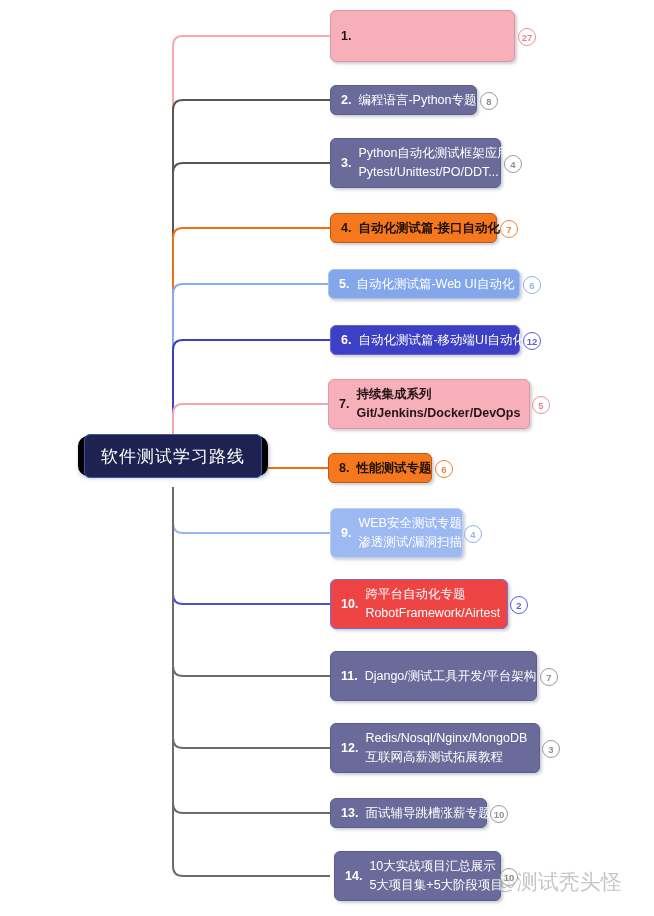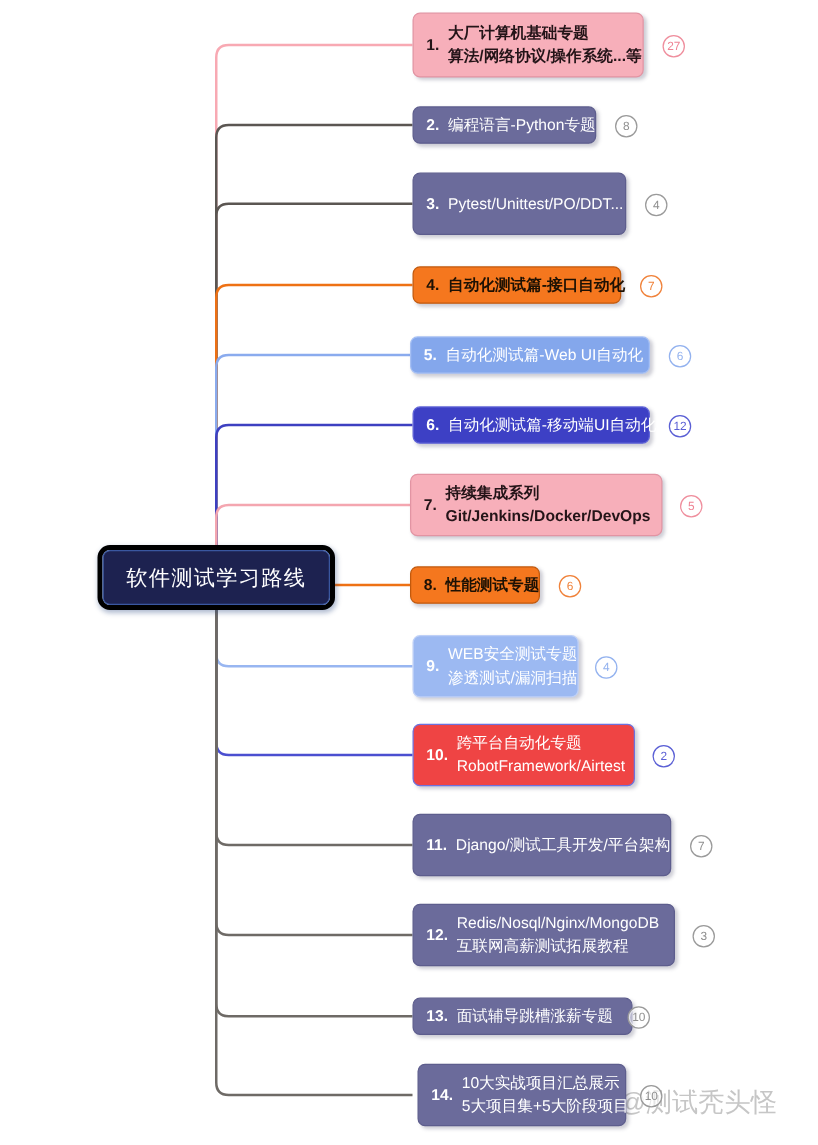--- a/index.html
+++ b/index.html
@@ -22,33 +22,32 @@
   .n-pink   {background:#f7afba;border:1px solid #e294a3;color:#241418;font-weight:700;}
   .n-gray   {background:#6b6b9b;border:1px solid #5d5d8d;color:#ffffff;}
   .n-orange {background:#f5771e;border:1px solid #c2590c;color:#1d1104;font-weight:700;}
   .n-lblue  {background:#84a7ec;border:1px solid #a6c0f4;color:#ffffff;}
   .n-indigo {background:#3d40c5;border:1px solid #6165d8;color:#ffffff;}
   .n-peri   {background:#9cb9f2;border:1px solid #bed0f7;color:#ffffff;}
   .n-blue   {background:#ef4444;border:1px solid #6d71dd;color:#ffffff;}
   .badge{
     position:absolute;z-index:3;width:16px;height:16px;border-radius:50%;
     border:1.4px solid;display:flex;align-items:center;justify-content:center;
-    font-size:9.5px;font-weight:400;background:rgba(255,255,255,0.55);
+    font-size:9.5px;font-weight:700;background:rgba(255,255,255,0.55);
     box-shadow:inset 0 0 0 1px rgba(255,255,255,0.6);
-    margin-left:12px;
   }
   .b-pink  {color:#ef8494;border-color:#ef8e9d;}
   .b-gray  {color:#8f8f8f;border-color:#9a9a9a;}
   .b-orange{color:#f0823a;border-color:#f0823a;}
   .b-lblue {color:#93b2ef;border-color:#93b2ef;}
   .b-indigo{color:#5a5fd5;border-color:#5a5fd5;}
   .b-blue  {color:#5a5fd5;border-color:#5a5fd5;}
   .central{
-    position:absolute;left:78px;top:436px;width:190px;height:52px;z-index:2;
-    box-sizing:border-box;border:4px solid #000000;border-radius:10px;
+    position:absolute;left:78px;top:436px;width:190px;height:40px;z-index:2;
+    box-sizing:border-box;border:6px solid #000000;border-radius:10px;
     background:#eaf4fc;display:flex;align-items:center;
     box-shadow:1px 2px 4px rgba(30,60,120,0.35);cursor:default;
   }
   .central-inner{
     width:180px;height:42px;background:#1d2250;border:1px solid #3a57a0;
     border-radius:6px;color:#ffffff;display:flex;align-items:center;justify-content:center;
     font-size:17px;letter-spacing:1px;
   }
   .watermark{
     position:absolute;left:430px;top:868px;z-index:1;
@@ -78,38 +77,35 @@
 </svg>
 
 <div class="watermark">CSDN @测试秃头怪</div>
 
 <div class="central">
   <div class="central-inner">软件测试学习路线</div>
 </div>
 
 <div class="node n-pink" style="left:330px;top:10px;width:185px;height:52px">
   <span class="num">1.</span>
-  <div class="txt">
-    <span>大厂计算机基础专题</span>
-      <span>算法/网络协议/操作系统...等</span>
-  </div>
 </div>
 <span class="badge b-pink" style="left:518px;top:28px">27</span>
 
 <div class="node n-gray" style="left:330px;top:85px;width:147px;height:30px">
   <span class="num">2.</span>
   <div class="txt">
     <span>编程语言-Python专题</span>
   </div>
 </div>
 <span class="badge b-gray" style="left:480px;top:92px">8</span>
 
 <div class="node n-gray" style="left:330px;top:138px;width:171px;height:50px">
   <span class="num">3.</span>
   <div class="txt">
+    <span>Python自动化测试框架应用</span>
       <span>Pytest/Unittest/PO/DDT...</span>
   </div>
 </div>
 <span class="badge b-gray" style="left:504px;top:155px">4</span>
 
 <div class="node n-orange" style="left:330px;top:213px;width:167px;height:30px">
   <span class="num">4.</span>
   <div class="txt">
     <span>自动化测试篇-接口自动化</span>
   </div>
@@ -177,21 +173,21 @@
 
 <div class="node n-gray" style="left:330px;top:723px;width:210px;height:50px">
   <span class="num">12.</span>
   <div class="txt">
     <span>Redis/Nosql/Nginx/MongoDB</span>
       <span>互联网高薪测试拓展教程</span>
   </div>
 </div>
 <span class="badge b-gray" style="left:542px;top:740px">3</span>
 
-<div class="node n-gray" style="left:330px;top:798px;width:176px;height:30px">
+<div class="node n-gray" style="left:330px;top:798px;width:157px;height:30px">
   <span class="num">13.</span>
   <div class="txt">
     <span>面试辅导跳槽涨薪专题</span>
   </div>
 </div>
 <span class="badge b-gray" style="left:490px;top:805px">10</span>
 
 <div class="node n-gray" style="left:334px;top:851px;width:167px;height:50px">
   <span class="num">14.</span>
   <div class="txt">

